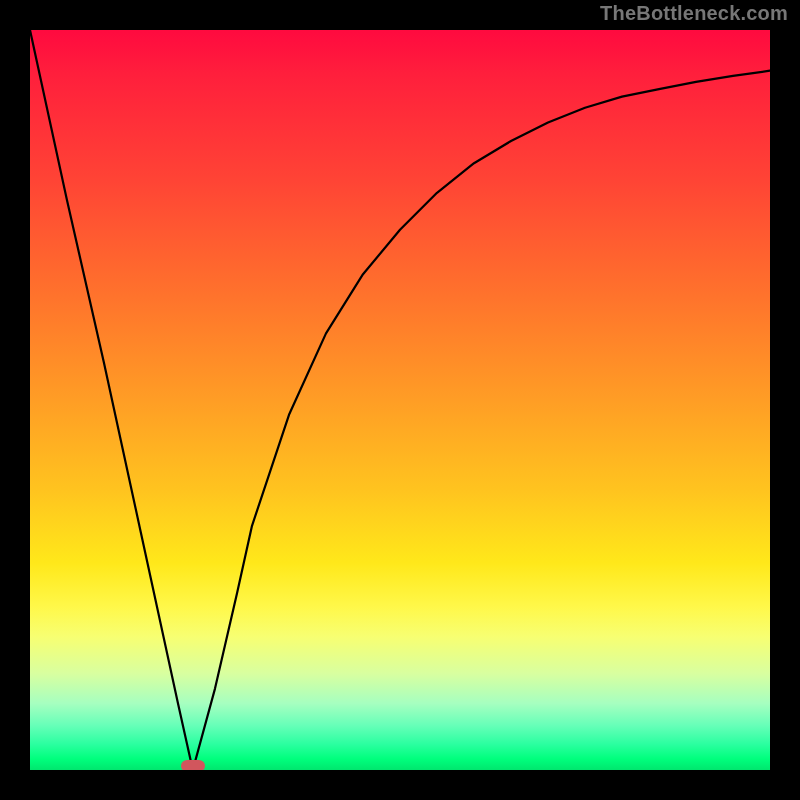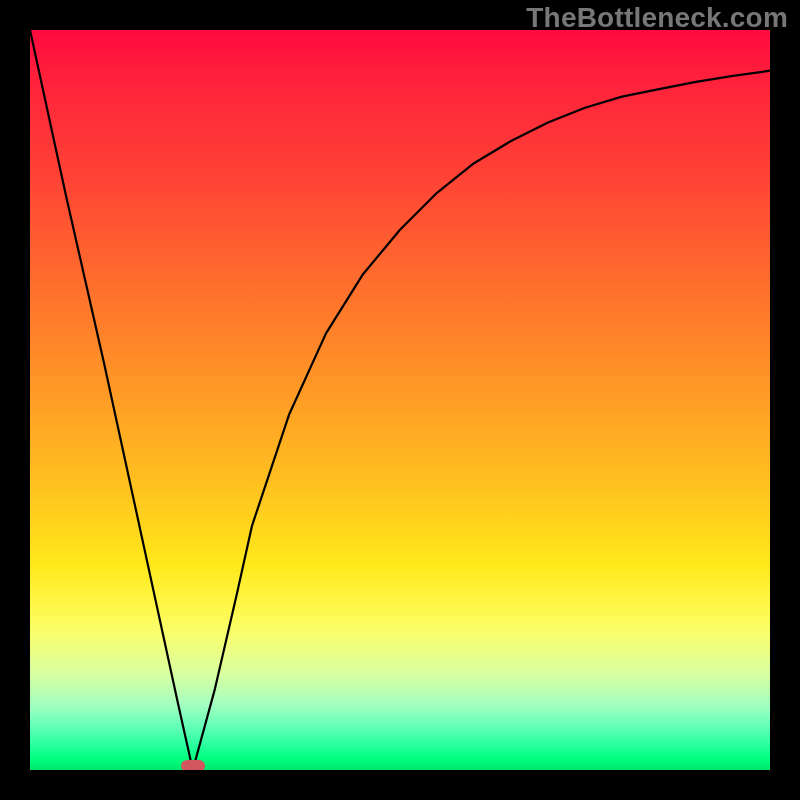--- a/index.html
+++ b/index.html
@@ -15,21 +15,21 @@
     position: relative;
     width: 800px;
     height: 800px;
     background: #000;
   }
   .watermark {
     position: absolute;
     top: 2px;
     right: 12px;
     color: #777;
-    font-size: 28px;
+    font-size: 20px;
     font-weight: 600;
     letter-spacing: 0.2px;
     z-index: 50;
     user-select: none;
   }
   .plot-area {
     position: absolute;
     left: 30px;
     top: 30px;
     width: 740px;

